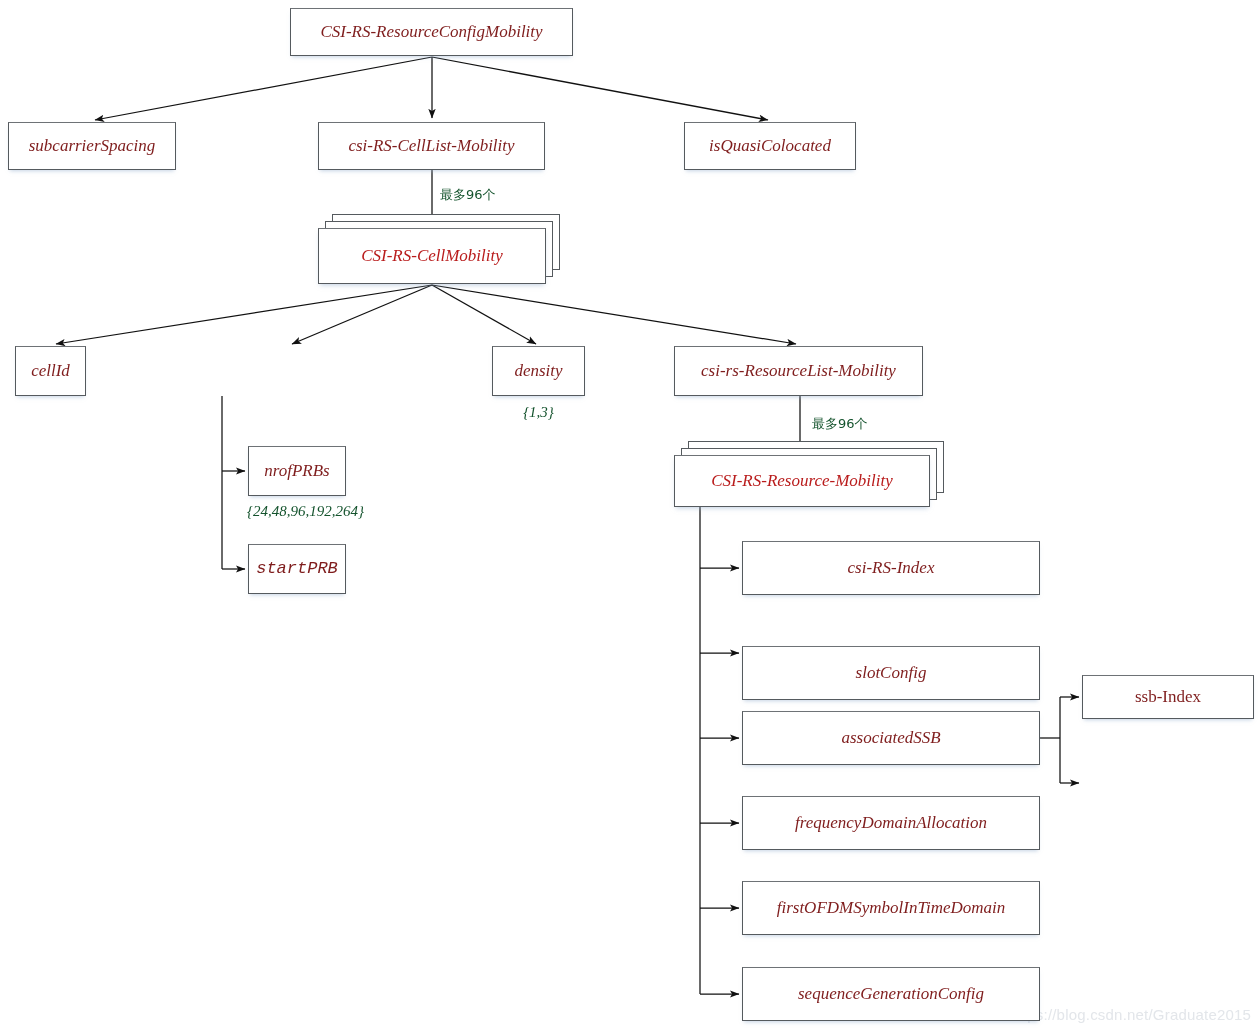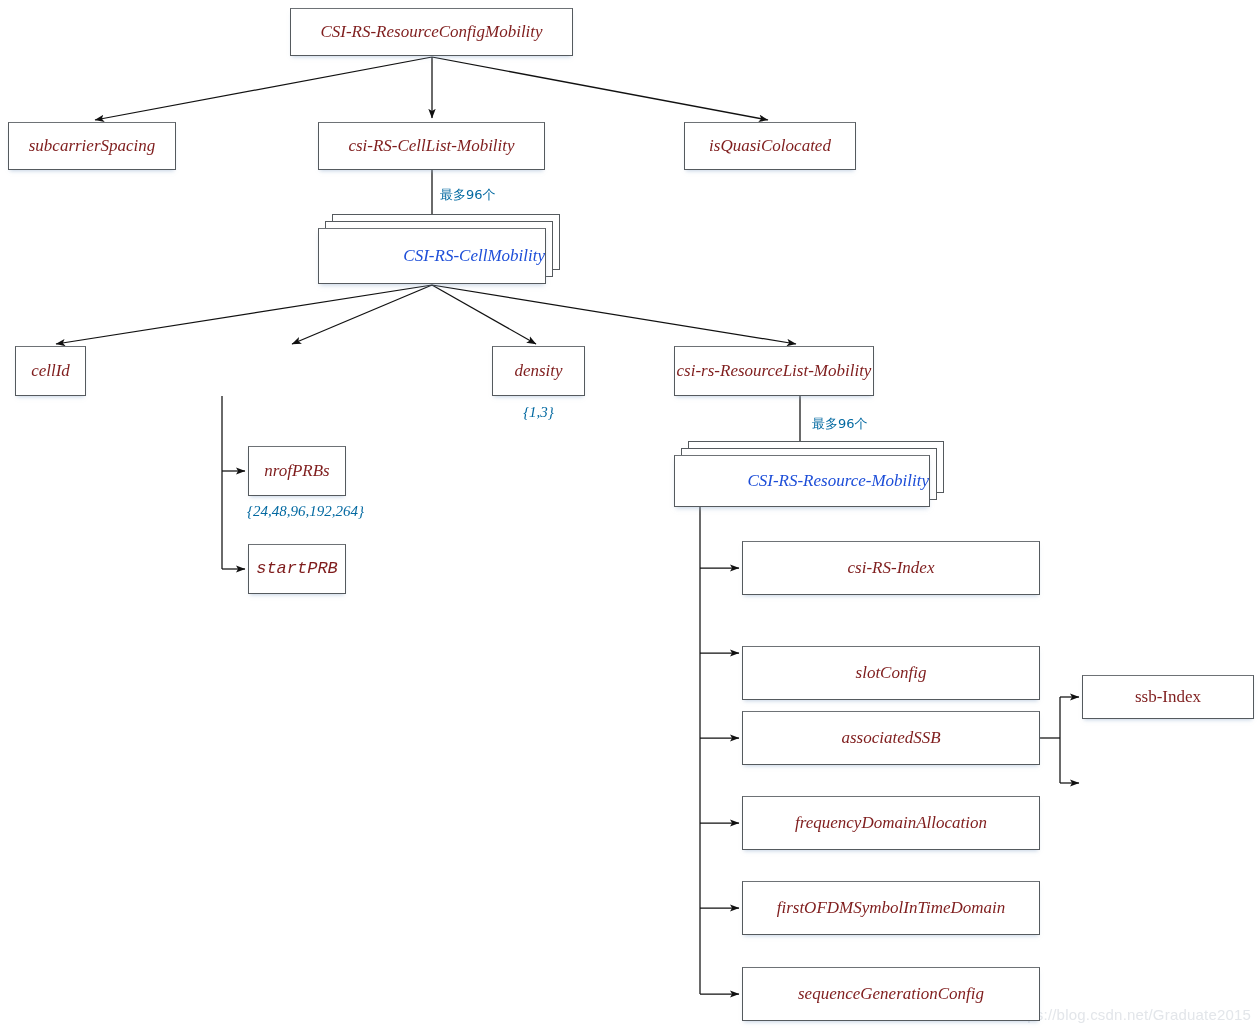--- a/index.html
+++ b/index.html
@@ -56,33 +56,33 @@
   .stack .sheet.s2 { z-index: 2; }
   .stack .front {
     position: absolute;
     left: 0; top: 0;
     box-sizing: border-box;
     background: #ffffff;
     border: 1px solid #555a5e;
     border-top-color: #6e7276;
     display: flex;
     align-items: center;
-    justify-content: flex-end;
+    justify-content: center;
     font-style: italic;
     font-size: 17px;
-    color: #1d4ed8;
+    color: #b91c1c;
     box-shadow: 0 3px 5px -2px rgba(150,175,205,0.6);
     z-index: 3;
   }
 
   
   .ann {
     position: absolute;
     font-size: 14px;
-    color: #0369a1;
+    color: #14532d;
     white-space: nowrap;
     z-index: 6;
   }
   .ann.cn {
     font-family: "DejaVu Sans", "Liberation Sans", sans-serif;
     font-size: 13px;
   }
   .ann.set {
     font-family: "Liberation Serif", "DejaVu Serif", serif;
     font-size: 15px;
@@ -172,21 +172,21 @@
 
   <div class="node" style="left:15px; top:346px; width:71px; height:50px;">
     <span class="lbl">cellId</span>
   </div>
 
 
   <div class="node" style="left:492px; top:346px; width:93px; height:50px;">
     <span class="lbl">density</span>
   </div>
 
-  <div class="node" style="left:674px; top:346px; width:200px; height:50px;">
+  <div class="node" style="left:674px; top:346px; width:249px; height:50px;">
     <span class="lbl">csi-rs-ResourceList-Mobility</span>
   </div>
 
   <div class="node" style="left:248px; top:446px; width:98px; height:50px;">
     <span class="lbl">nrofPRBs</span>
   </div>
 
   <div class="node" style="left:248px; top:544px; width:98px; height:50px;font-family:Liberation Mono, monospace;">
     <span class="lbl">startPRB</span>
   </div>

